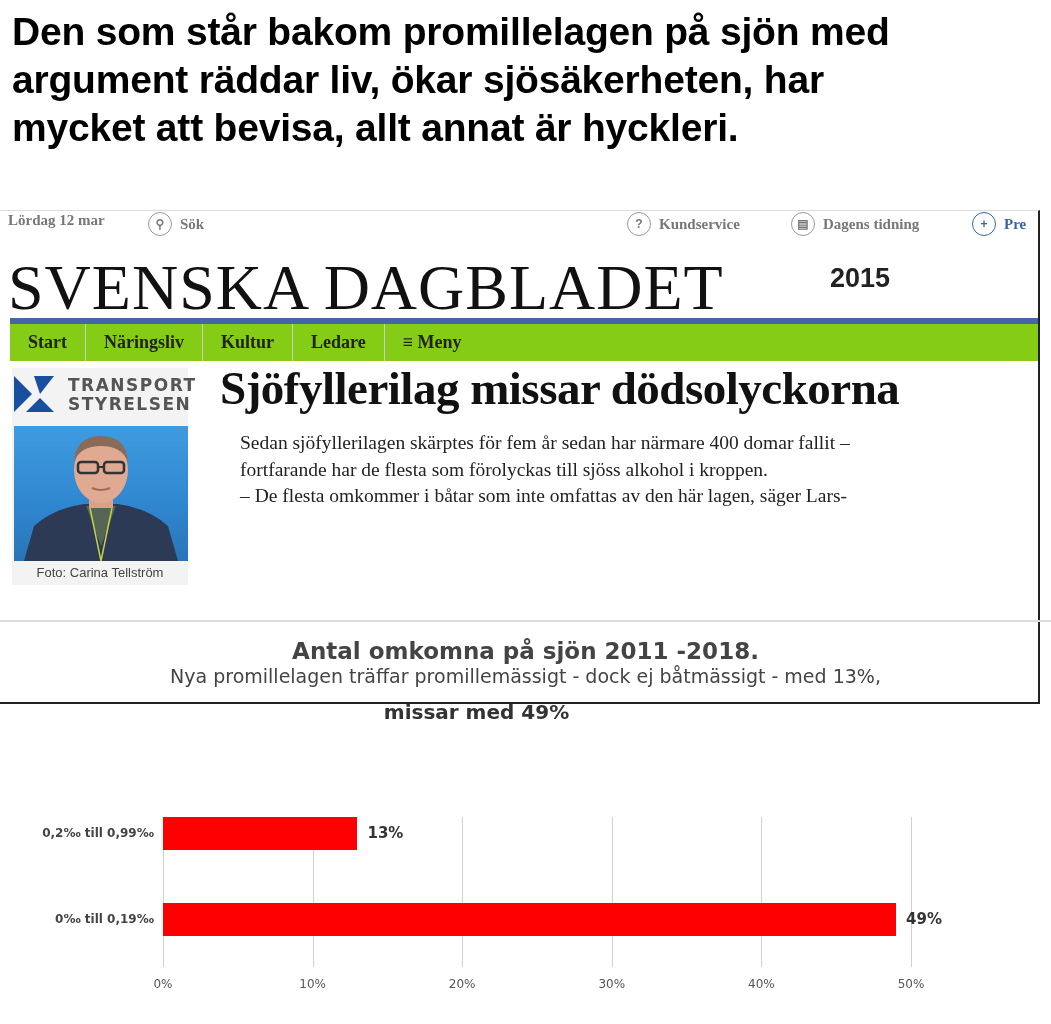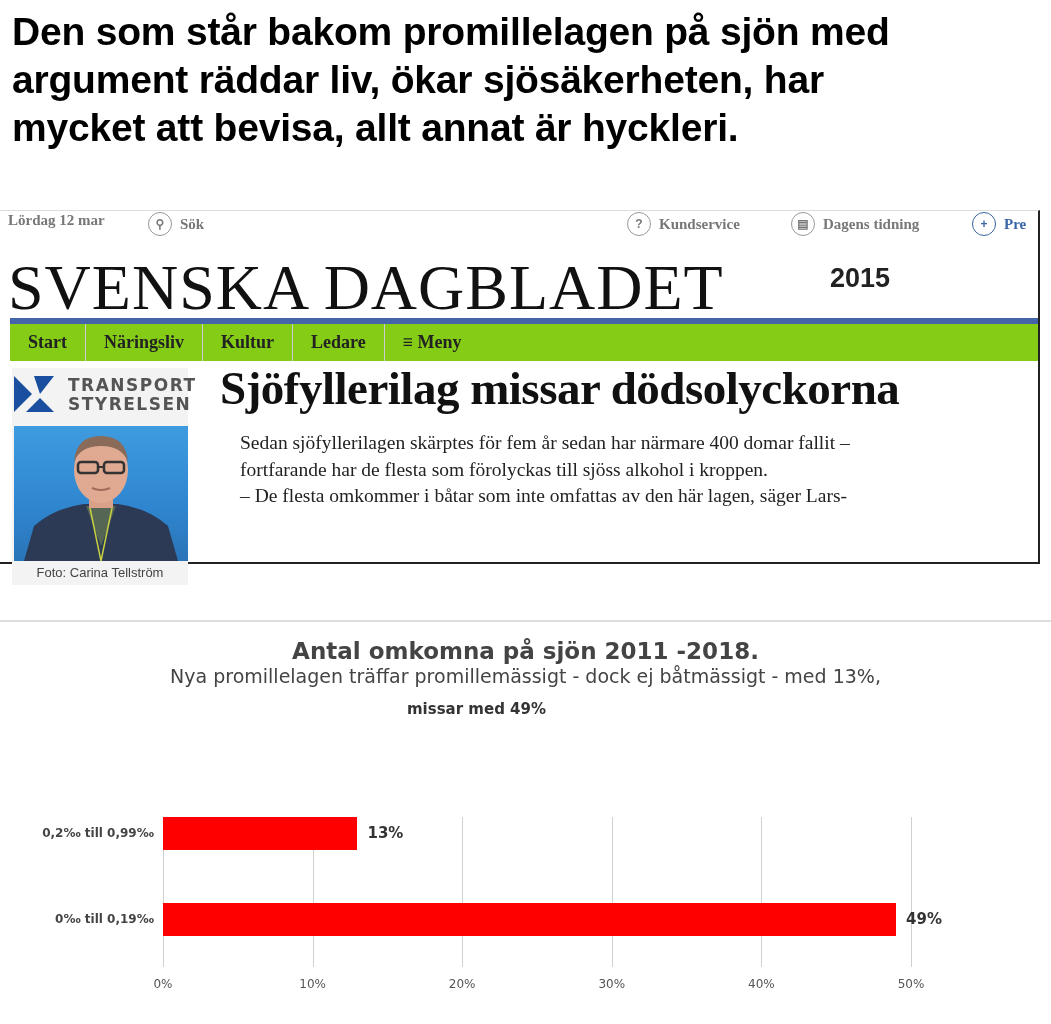--- a/index.html
+++ b/index.html
@@ -1,18 +1,18 @@
 <!DOCTYPE html>
 <html><head>
 <meta charset="utf-8">
 <style>
   * { box-sizing: border-box; margin: 0; padding: 0; }
   body { width: 1051px; height: 1024px; background: #fff; position: relative; overflow: hidden; font-family: "Liberation Sans", sans-serif; }
   .headline { position: absolute; left: 12px; top: 8px; width: 1030px; font-family: "Liberation Sans", sans-serif; font-weight: bold; font-size: 39px; line-height: 48px; color: #000; letter-spacing: -0.2px; }
-  .news { position: absolute; left: 0; top: 210px; width: 1040px; height: 354px; border-right: 2px solid #222; border-bottom: 2px solid #222; border-top: 1px solid #ddd; background: #fff; }
+  .news { position: absolute; left: 0; top: 210px; width: 1040px; height: 494px; border-right: 2px solid #222; border-bottom: 2px solid #222; border-top: 1px solid #ddd; background: #fff; }
   .topbar { position: absolute; left: 0; top: 0; width: 100%; height: 22px; font-family: "Liberation Serif", serif; font-weight: bold; font-size: 15px; color: #777; }
   .topbar .it { position: absolute; top: 1px; display: flex; align-items: center; gap: 8px; }
   .circ { width: 24px; height: 24px; border: 1.5px solid #999; border-radius: 50%; display: inline-flex; align-items: center; justify-content: center; font-size: 12px; color: #777; font-family: "Liberation Sans", sans-serif; }
   .circ.blue { border-color: #3a64a8; color: #3a64a8; }
   .masthead { position: absolute; left: 8px; top: 30px; font-family: "Liberation Serif", serif; font-size: 64px; letter-spacing: 1px; color: #111; line-height: 72px; margin-top: 11px; }
   .year { position: absolute; left: 830px; top: 52px; font-family: "Liberation Sans", sans-serif; font-weight: bold; font-size: 27px; color: #222; }
   .blue-line { position: absolute; left: 10px; top: 107px; width: 1028px; height: 6px; background: #4466a8; }
   .nav { position: absolute; left: 10px; top: 113px; width: 1028px; height: 37px; background: #84cc16; display: flex; align-items: center; }
   .nav .tab { font-family: "Liberation Serif", serif; font-weight: bold; font-size: 18px; color: #222; padding: 8px 18px; border-right: 1px solid #ccc; height: 37px; }
   .nav .tab:last-child { border-right: none; }
@@ -20,21 +20,21 @@
   .ts-logo { position: absolute; left: 2px; top: 5px; width: 176px; height: 50px; }
   .ts-text { position: absolute; left: 56px; top: 8px; font-family: "DejaVu Sans", sans-serif; font-weight: bold; font-size: 17px; line-height: 19px; color: #555; letter-spacing: 1.5px; }
   .portrait { position: absolute; left: 2px; top: 58px; width: 174px; height: 135px; background: linear-gradient(180deg,#3f9be0 0%,#2f86cf 60%,#2a74b8 100%); overflow: hidden; }
   .caption { position: absolute; left: 0; top: 197px; width: 176px; text-align: center; font-size: 13px; color: #444; }
   .art-title { position: absolute; left: 220px; top: 150px; font-family: "Liberation Serif", serif; font-weight: bold; font-size: 47px; color: #111; letter-spacing: -0.5px; white-space: nowrap; }
   .art-body { position: absolute; left: 220px; top: 219px; width: 800px; font-family: "Liberation Serif", serif; font-size: 19.5px; line-height: 26.5px; color: #222; margin-left: 20px; }
   .art-body p { white-space: nowrap; }
   .sep { position: absolute; left: 0; top: 620px; width: 1051px; height: 2px; background: #ddd; }
   .ch-title { position: absolute; left: 0; top: 638px; width: 1051px; text-align: center; font-family: "DejaVu Sans", sans-serif; font-weight: bold; font-size: 23px; color: #444; }
   .ch-sub { position: absolute; left: 0; top: 665px; width: 1051px; text-align: center; font-family: "DejaVu Sans", sans-serif; font-size: 19px; color: #444; }
-  .ch-sub2 { position: absolute; left: 0; top: 700px; width: 953px; text-align: center; font-family: "DejaVu Sans", sans-serif; font-weight: bold; font-size: 15px; color: #333; }
+  .ch-sub2 { position: absolute; left: 0; top: 700px; width: 953px; text-align: center; font-family: "DejaVu Sans", sans-serif; font-weight: bold; font-size: 20px; color: #333; }
   .plot { position: absolute; left: 163px; top: 817px; width: 748px; height: 150px; }
   .grid { position: absolute; top: 0; width: 1px; height: 150px; background: #d0d0d0; }
   .bar { position: absolute; left: 0; height: 33px; background: #ff0000; }
   .blabel { position: absolute; font-family: "DejaVu Sans", sans-serif; font-weight: bold; font-size: 15px; color: #333; }
   .cat { position: absolute; right: 897px; font-family: "DejaVu Sans", sans-serif; font-weight: bold; font-size: 12px; color: #444; white-space: nowrap; text-align: right; }
   .tick { position: absolute; top: 977px; font-family: "DejaVu Sans", sans-serif; font-size: 12px; color: #555; transform: translateX(-50%); }
 </style>
 </head>
 <body>
 

